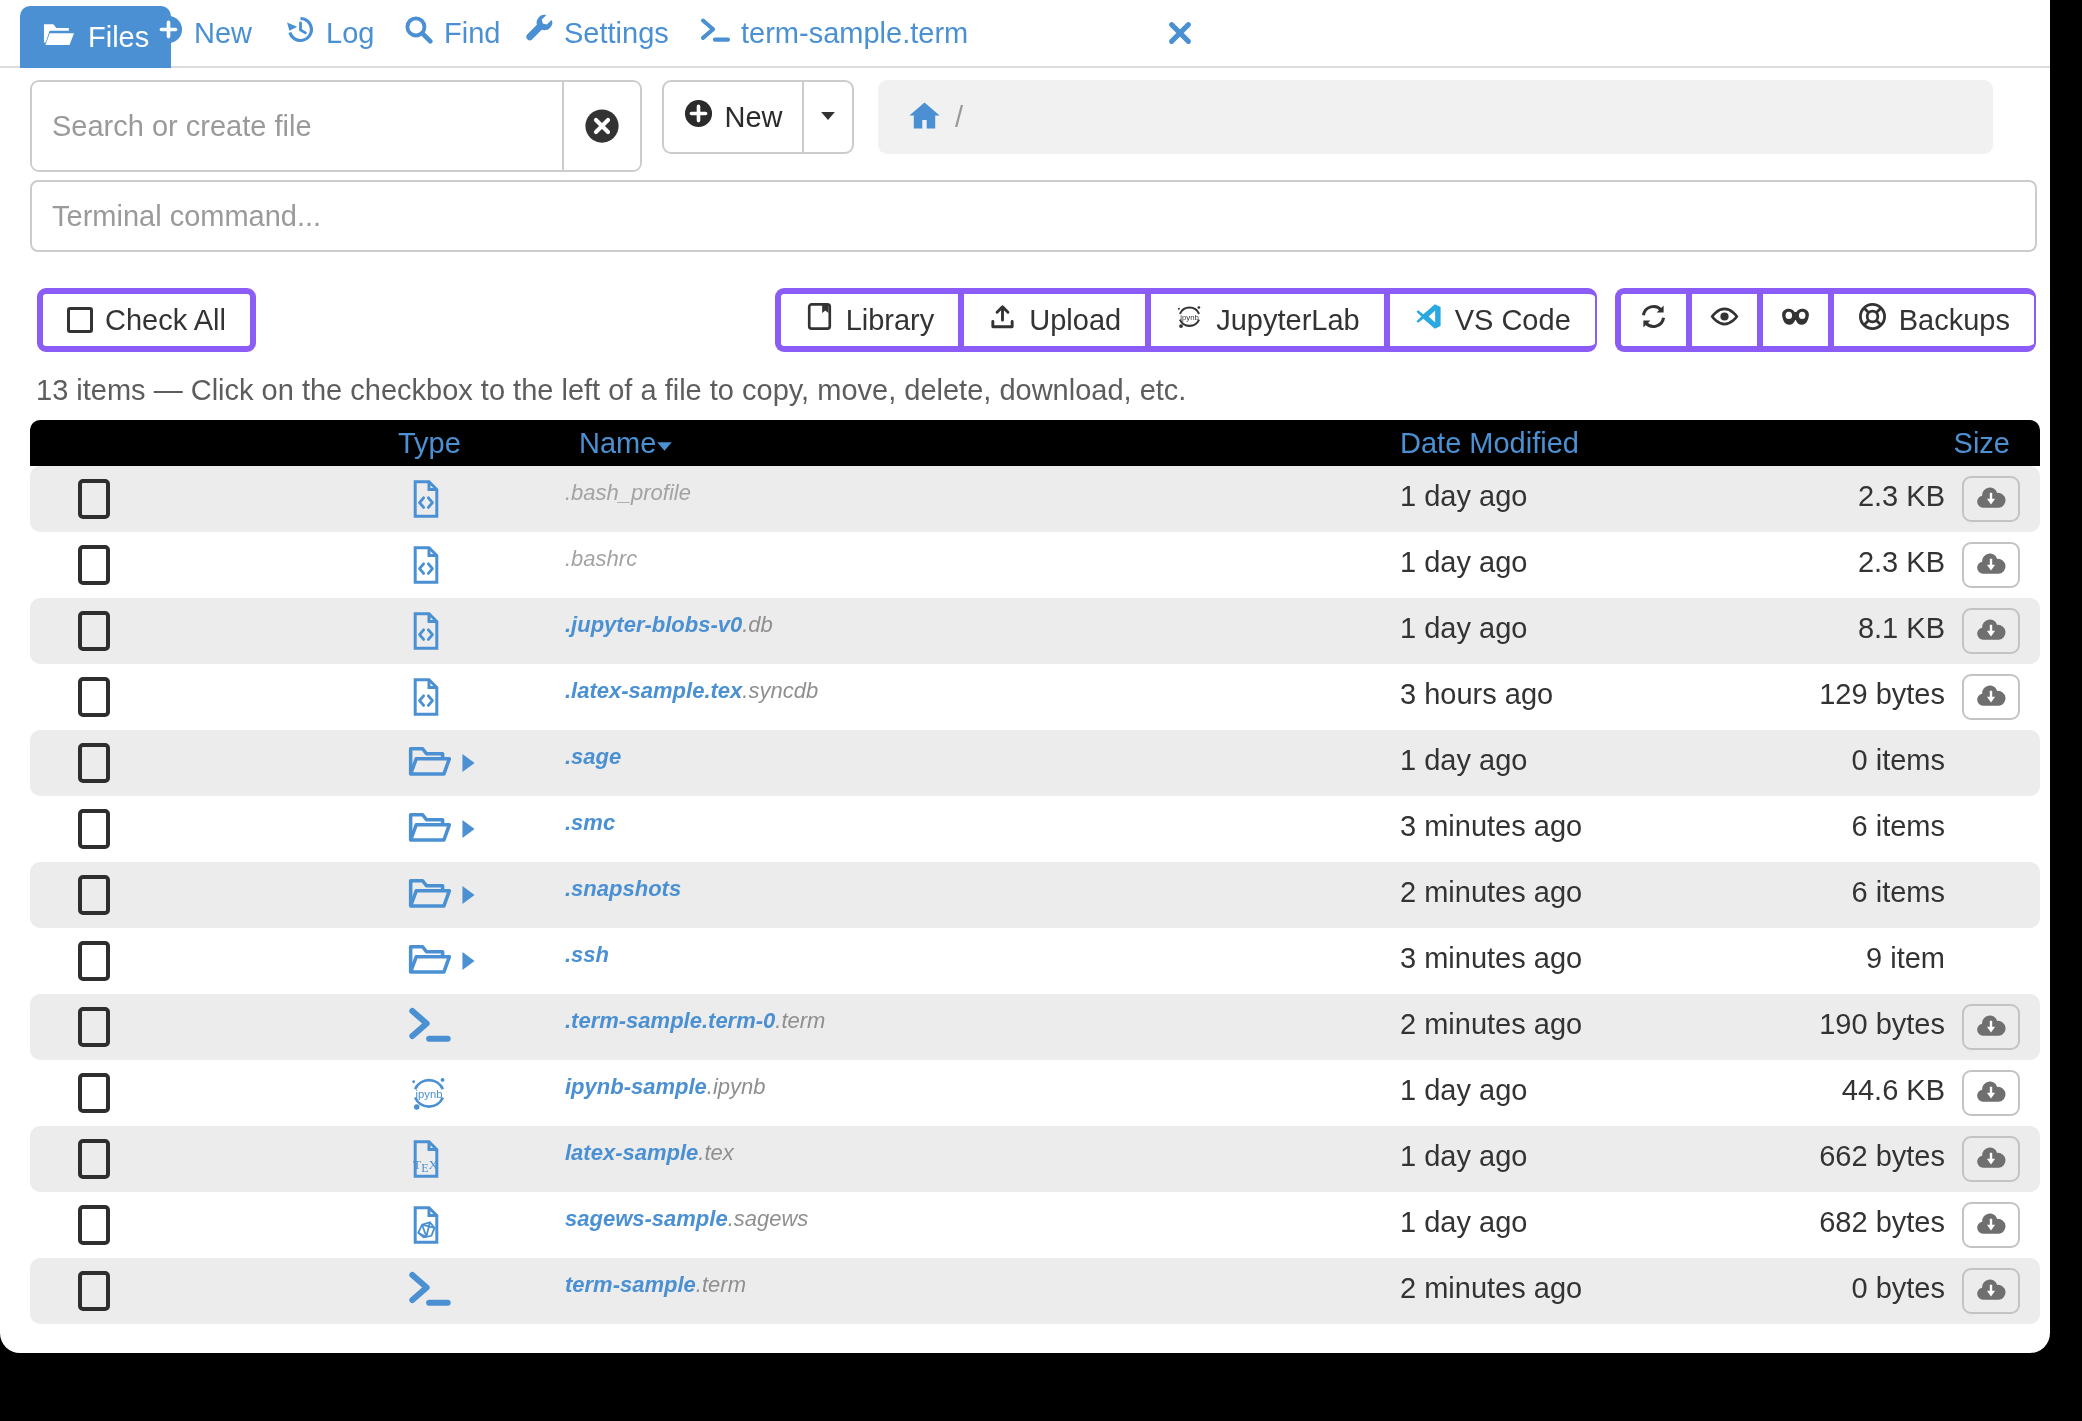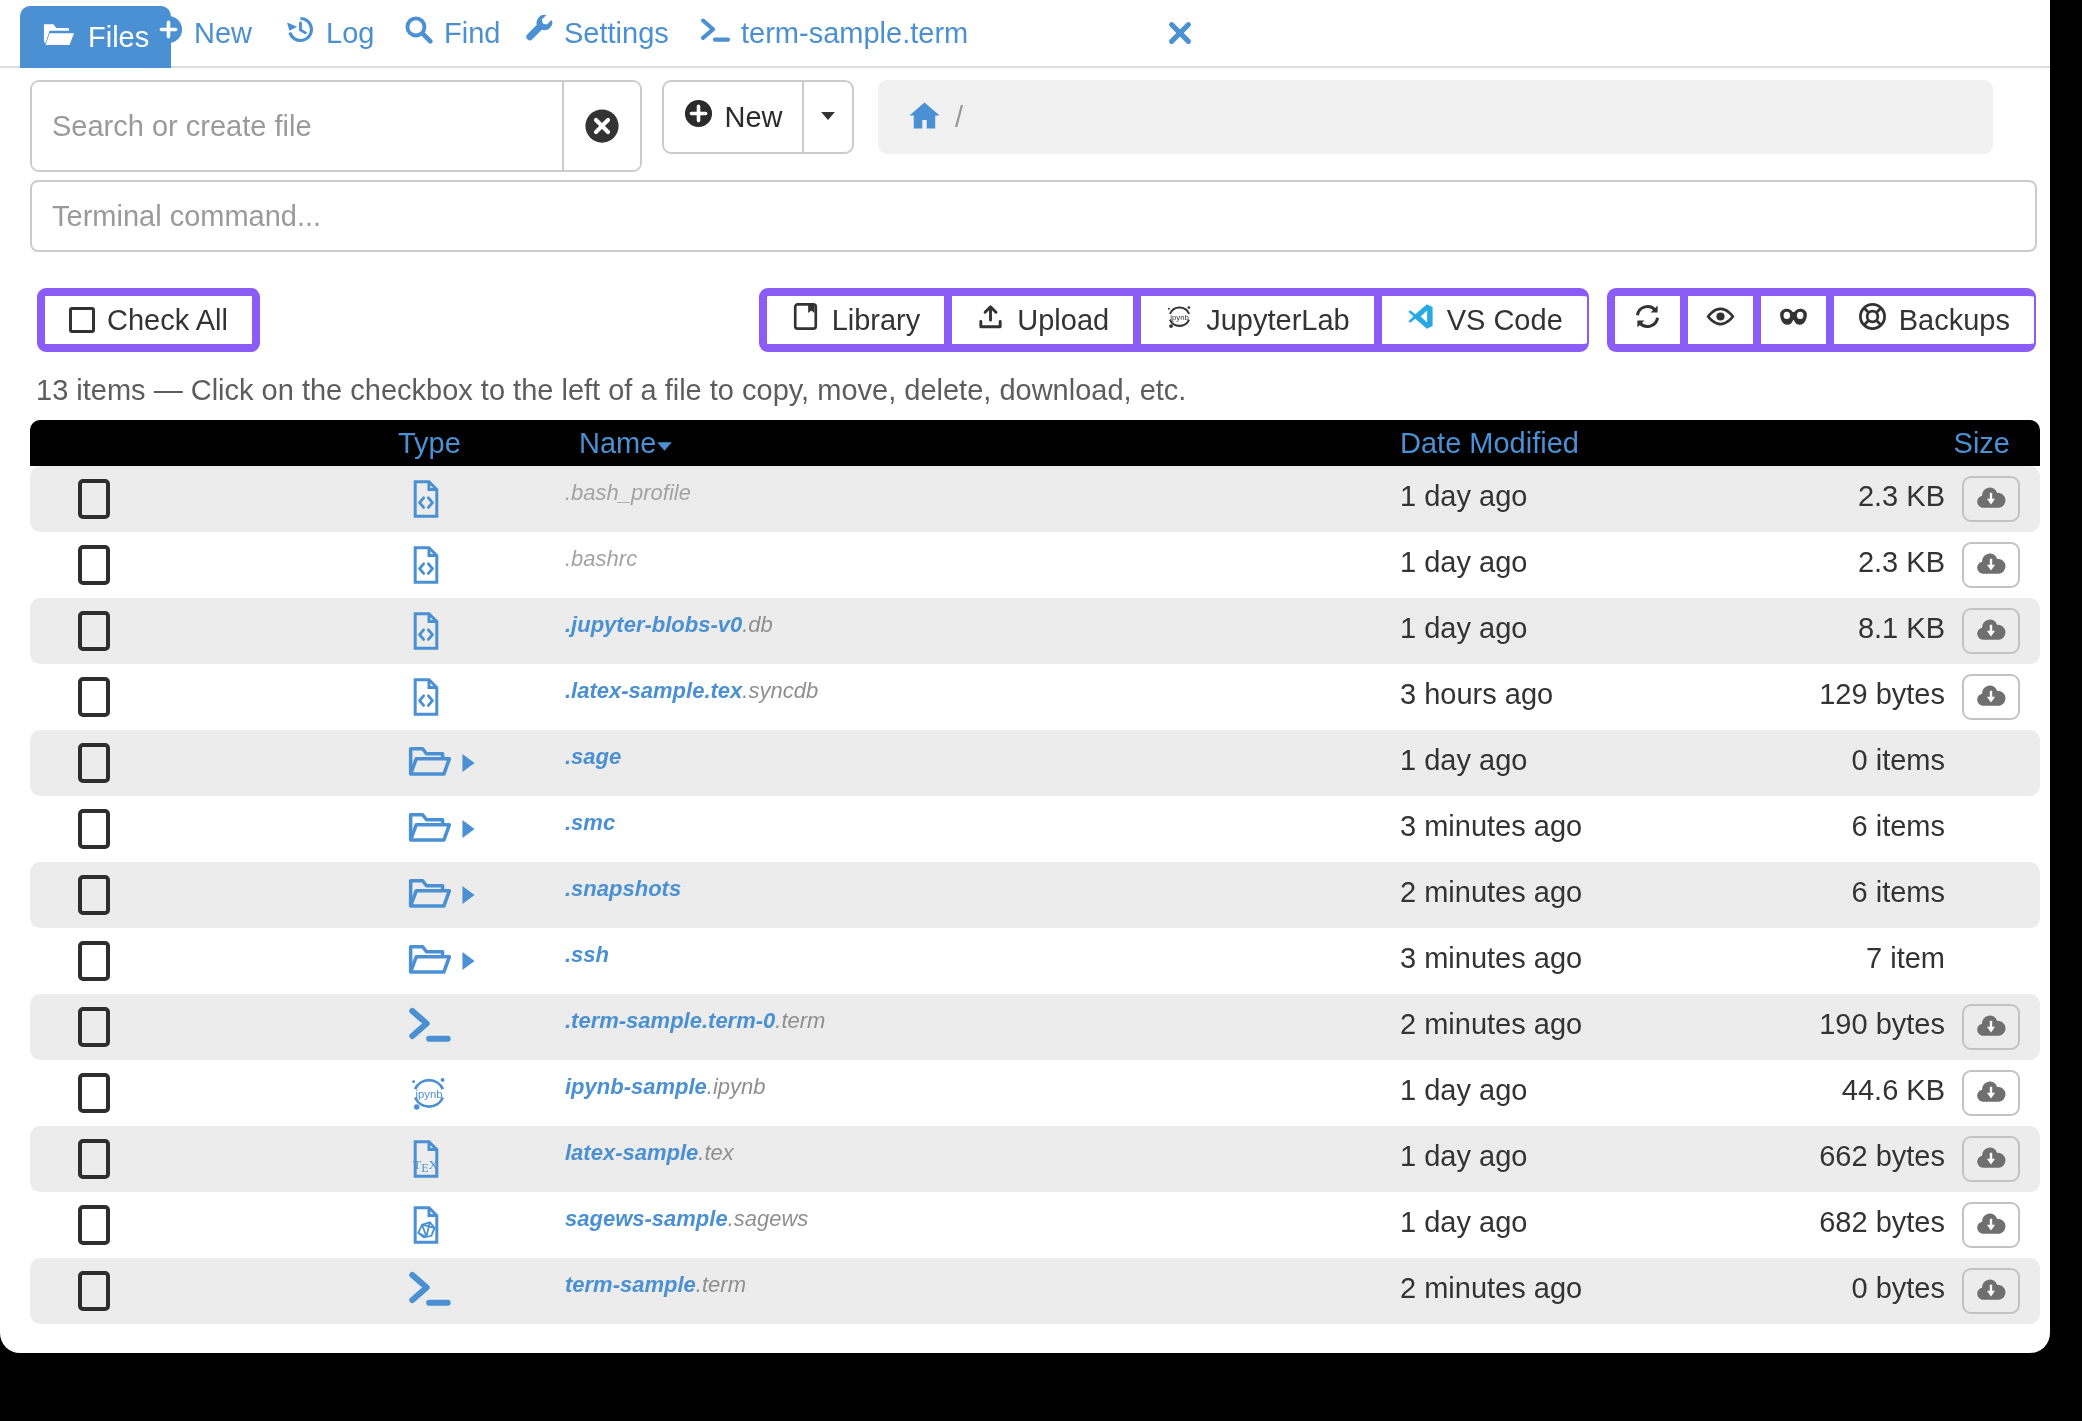--- a/index.html
+++ b/index.html
@@ -43,21 +43,21 @@
 
   
   .terminal-input { position:absolute; left:30px; top:180px; width:2007px; height:72px;
                     border:2px solid #ccc; border-radius:8px; font-size:29px; padding:0 20px;
                     font-family:"Liberation Sans", sans-serif; color:#333; outline:none; }
   .terminal-input::placeholder { color:#9a9a9a; }
 
   
   .toolbar { position:absolute; left:0; top:288px; width:100%; height:64px; }
   .btn { display:flex; align-items:center; justify-content:center; gap:12px; background:#fff;
-         border:8px solid #8b5cf6; font-size:29px; color:#333; height:64px; padding:0 24px; cursor:pointer; white-space:nowrap; }
+         border:6px solid #8b5cf6; font-size:29px; color:#333; height:64px; padding:0 24px; cursor:pointer; white-space:nowrap; }
   .btn svg { width:29px; height:29px; }
   .check-all { position:absolute; left:37px; top:0; border-radius:9px; }
   .check-square { width:26px; height:26px; border:3px solid #333; border-radius:3px; }
   .toolbar-right { position:absolute; right:14px; top:0; display:flex; gap:18px; }
   .btn-group { display:flex; }
   .btn-group .btn { border-radius:0; border-right-width:0; }
   .btn-group .btn:first-child { border-radius:9px 0 0 9px; }
   .btn-group .btn:last-child { border-radius:0 9px 9px 0; border-right-width:2px;justify-content:center; }
   .icon-btn { padding:0 18px; }
   .vscode-blue { color:#29a9e2; }
@@ -420,21 +420,21 @@
           <span class="row-check"></span>
           <span class="row-icon"><svg viewBox="0 0 26 22" style="width:44px;height:37px">
               <path d="M1.5 19v-15h7.1l2.3 3h9.6v3" fill="none" stroke="currentColor" stroke-width="2.1" stroke-linejoin="round"></path>
               <path d="M1.5 19l3.3-9h19.7l-3.2 9z" fill="none" stroke="currentColor" stroke-width="2.1" stroke-linejoin="round"></path>
             </svg></span>
           <span class="row-caret"><svg viewBox="0 0 14 18">
               <path d="M2 1.5l10 7.5-10 7.5z" fill="currentColor"></path>
             </svg></span>
           <span class="fname"><span class="base">.ssh</span></span>
           <span class="fdate">3 minutes ago</span>
-          <span class="fsize">7 item</span>
+          <span class="fsize">9 item</span>
         </div>
         <div class="frow stripe">
           <span class="row-check"></span>
           <span class="row-icon"><svg viewBox="0 0 26 22" style="width:44px;height:37px">
               <path d="M2.5 3L11 10.4 2.5 17.8" fill="none" stroke="currentColor" stroke-width="3.6" stroke-linecap="round" stroke-linejoin="round"></path>
               <path d="M12.5 19.5h11" stroke="currentColor" stroke-width="3.6" stroke-linecap="round"></path>
             </svg></span>
           <span class="fname"><span class="base">.term-sample.term-0</span><span class="ext">.term</span></span>
           <span class="fdate">2 minutes ago</span>
           <span class="fsize">190 bytes</span>

